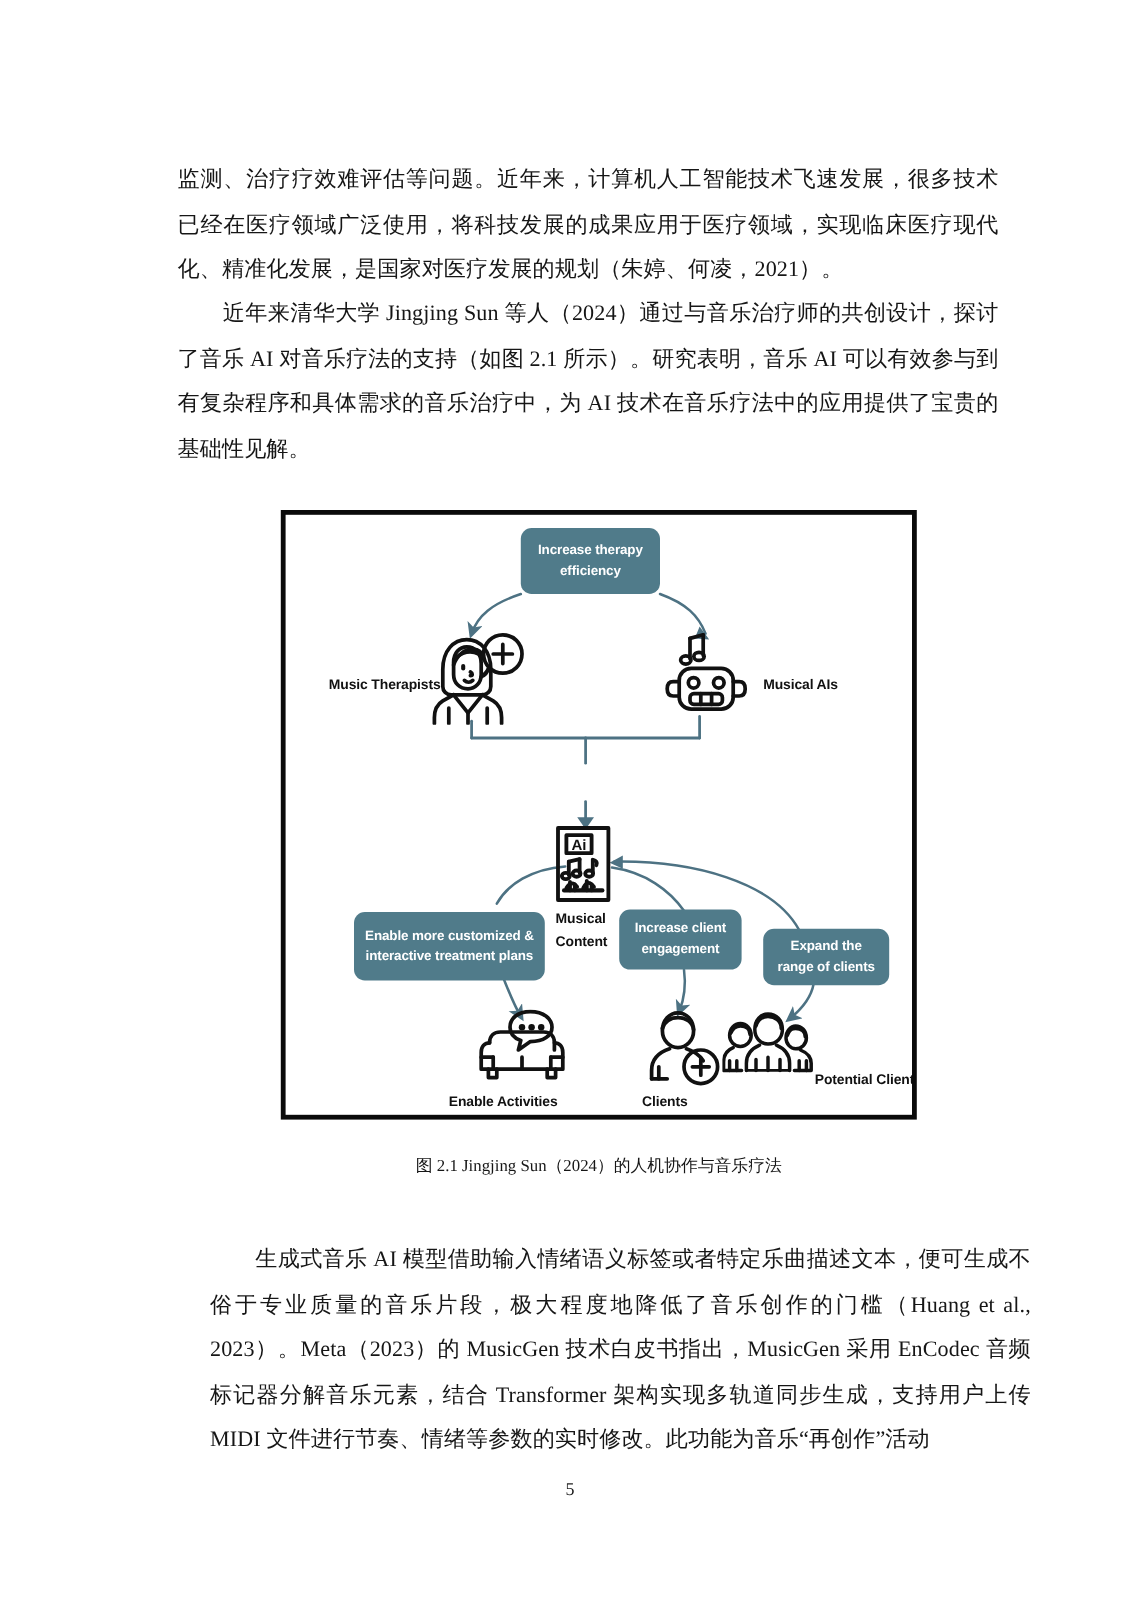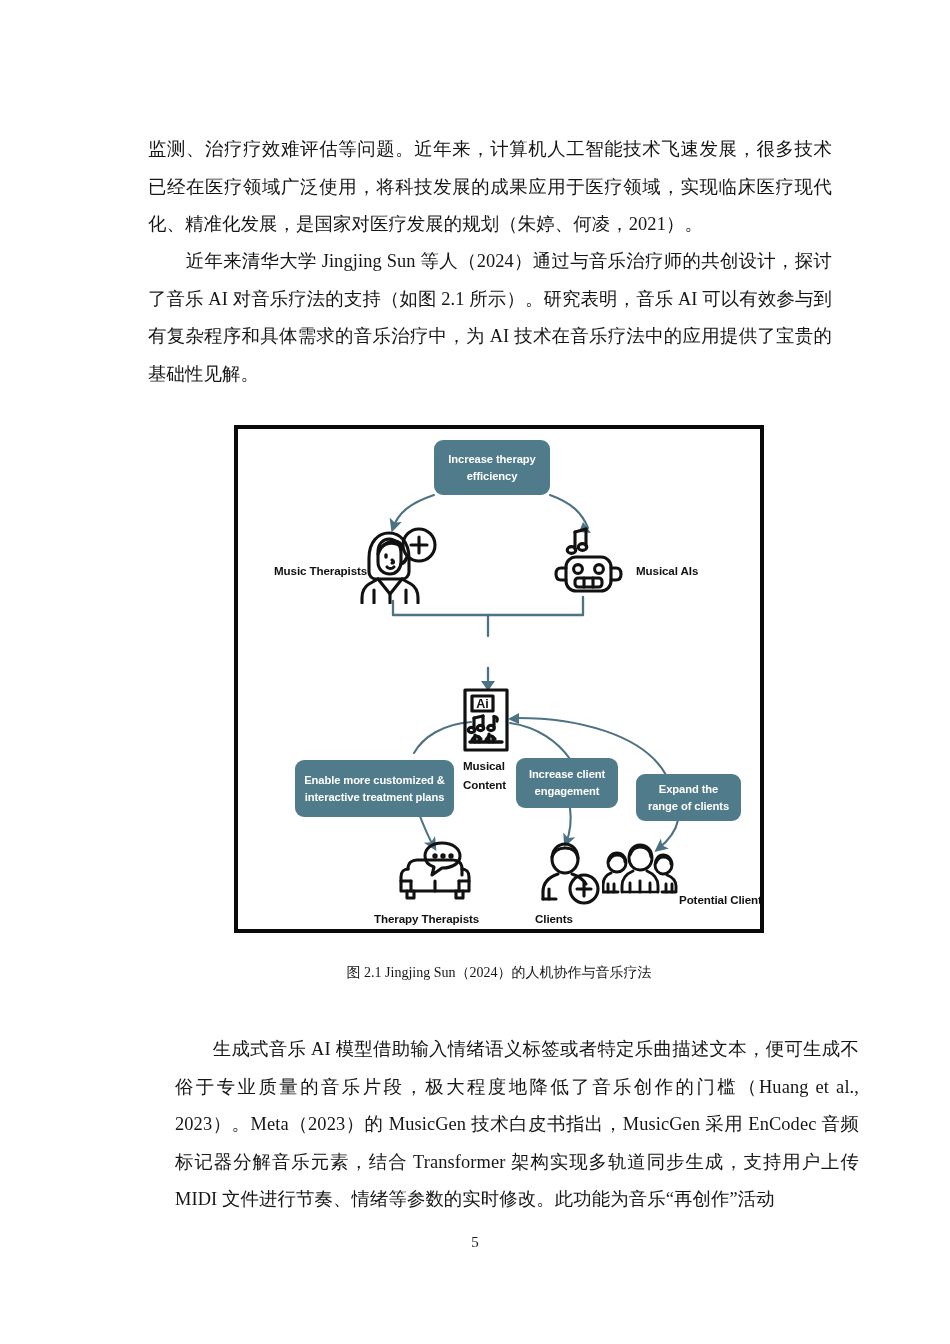--- a/index.html
+++ b/index.html
@@ -270,21 +270,21 @@
 
               <path d="M44,2 C33,2 27,8 27,15 C27,20 30,24 36,26 L34,34 L44,27 C55,27 62,22 62,15 C62,8 55,2 44,2 Z"></path>
             </g>
             <g fill="#111">
               <circle cx="37" cy="15" r="2.7"></circle>
               <circle cx="45" cy="15" r="2.7"></circle>
               <circle cx="53" cy="15" r="2.7"></circle>
             </g>
           </svg>
         </div>
-        <div class="dlabel" style="left:136px; top:483px;">Therapy Therapists</div>
+        <div class="dlabel" style="left:136px; top:483px;">Enable Activities</div>
 
         <div class="icon-holder" style="left:300px; top:412px;">
           <svg width="68" height="64" viewBox="0 0 68 64">
             <g fill="none" stroke="#111" stroke-width="3.1" stroke-linecap="round" stroke-linejoin="round">
 
               <path d="M14,18 C14,9 20,3 27,3 C34,3 40,9 40,18 C40,26 34,32 27,32 C20,32 14,26 14,18 Z"></path>
 
               <path d="M14,16 C16,10 21,7 27,7 C34,7 39,11 40,17"></path>
 
               <path d="M20,33 C11,36 5,42 5,51 L5,58"></path>

